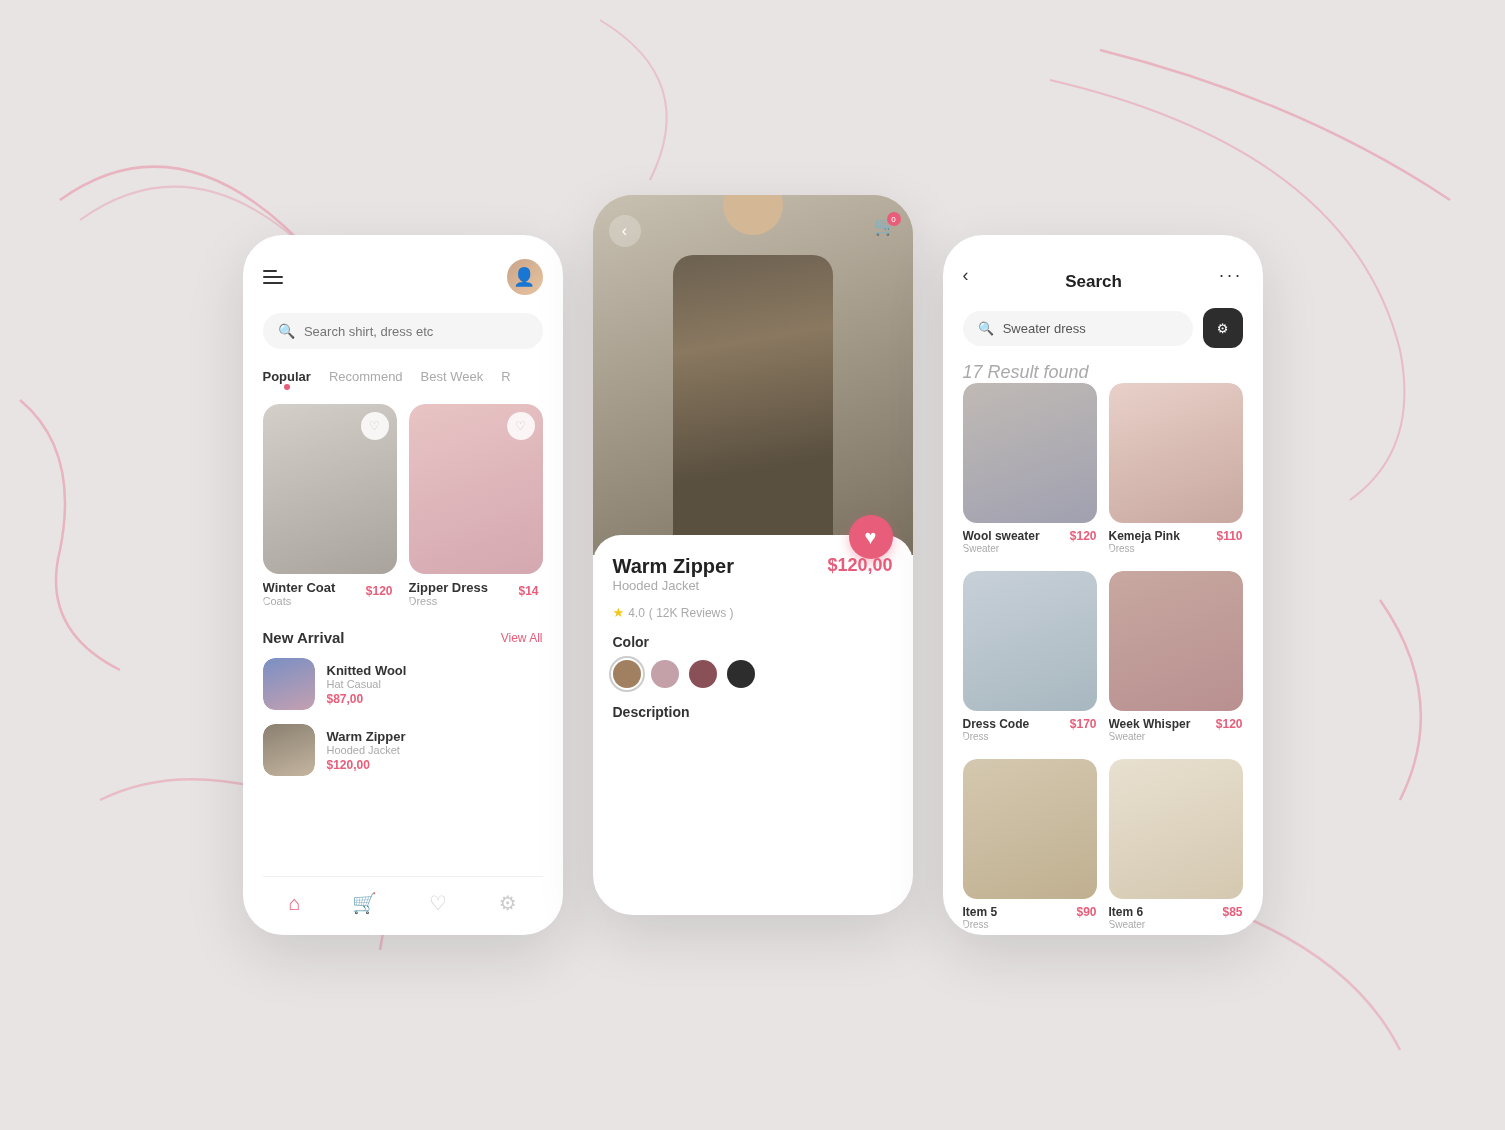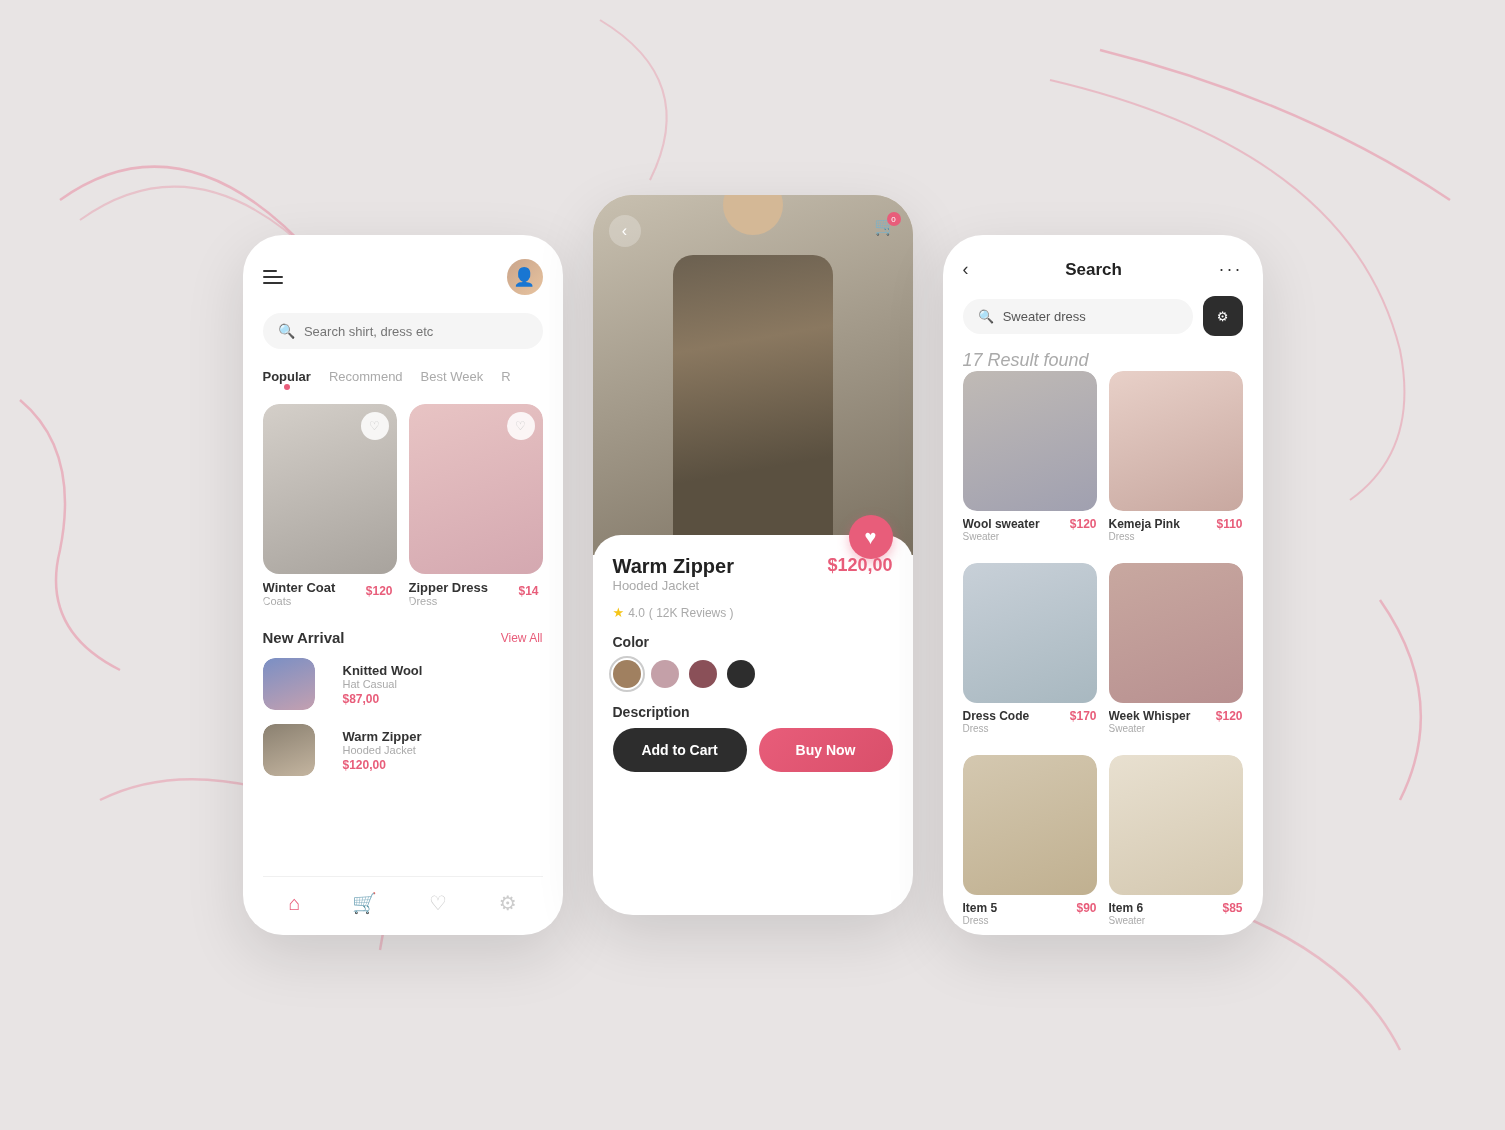--- a/index.html
+++ b/index.html
@@ -205,21 +205,21 @@
     }
     .view-all {
       font-size: 12px;
       color: #e85d7a;
       cursor: pointer;
     }
 
     .list-item-card {
       display: flex;
       align-items: center;
-      gap: 28px;
+      gap: 12px;
       margin-bottom: 14px;
       justify-content: center;
     }
     .list-thumb {
       width: 52px;
       height: 52px;
       border-radius: 12px;
       overflow: hidden;
       flex-shrink: 0;
     }
@@ -452,20 +452,21 @@
     }
     .search-header .back-arr {
       font-size: 18px;
       color: #333;
       cursor: pointer;
     }
     .search-header .search-title {
       font-size: 17px;
       font-weight: 700;
       color: #222;
+      margin-top: 13px;
     }
     .dots-menu {
       font-size: 18px;
       color: #333;
       letter-spacing: 2px;
       cursor: pointer;
     }
 
     .search-input-row {
       display: flex;
@@ -755,24 +756,20 @@
       <div class="color-section-title">Color</div>
       <div class="color-swatches">
         <div class="color-swatch selected" style="background:#a08060;"></div>
         <div class="color-swatch" style="background:#c4a0a8;"></div>
         <div class="color-swatch" style="background:#8a5058;"></div>
         <div class="color-swatch" style="background:#2d2d2d;"></div>
       </div>
 
       <div class="desc-title">Description</div>
 
-      <div class="action-btns">
-        <button class="btn-add-cart">Add to Cart</button>
-        <button class="btn-buy-now">Buy Now</button>
-      </div>
     </div>
   </div>
 
   <div class="phone phone-search">
     <div class="p-inner">
 
       <div class="search-header">
         <span class="back-arr">‹</span>
         <span class="search-title">Search</span>
         <span class="dots-menu">···</span>

